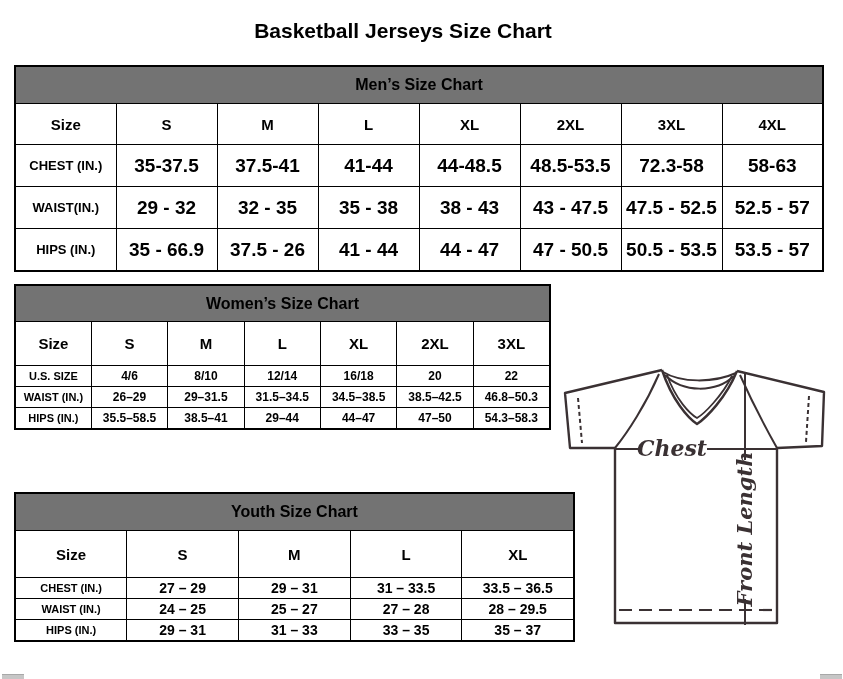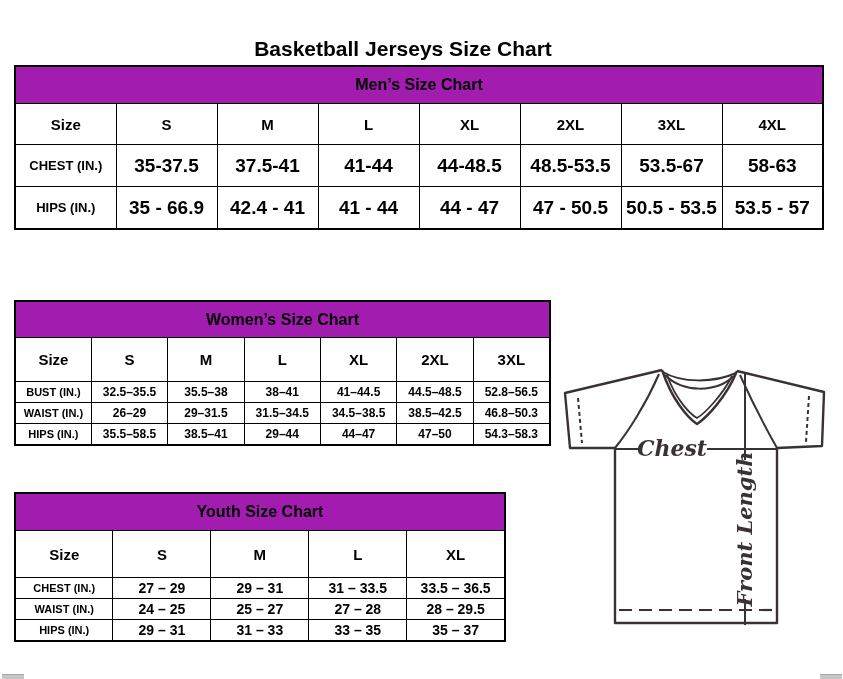--- a/index.html
+++ b/index.html
@@ -1,40 +1,40 @@
 <!DOCTYPE html>
 <html><head>
 <meta charset="utf-8">
 <style>
   html,body{margin:0;padding:0;background:#fff;}
   .canvas{position:relative;width:843px;height:679px;background:#ffffff;overflow:hidden;
           font-family:"Liberation Sans",sans-serif;color:#000;}
-  .page-title{position:absolute;top:23px;left:0;width:806px;text-align:center;
+  .page-title{position:absolute;top:5px;left:0;width:806px;text-align:center;
               font-size:21px;font-weight:700;letter-spacing:0px;}
   .tbl-wrap{position:absolute;}
   table.size-table{border-collapse:collapse;border:2px solid #000;table-layout:fixed;width:100%;}
   table.size-table td{border:1px solid #000;text-align:center;vertical-align:middle;
                       font-weight:700;padding:0;overflow:hidden;white-space:nowrap;}
-  td.table-title{background:#a21caf;font-size:16px;border-bottom:2px solid #000;}
+  td.table-title{background:#737373;font-size:16px;border-bottom:2px solid #000;}
   
   #men-table{left:14px;top:65px;width:810px;}
   #men-table td.table-title{height:36px;}
   #men-table tr.header-row td{height:40px;font-size:15px;}
   #men-table tr.data-row td{height:41px;font-size:19px;}
   #men-table tr.data-row td.row-label{font-size:13px;}
   #men-table td:first-child{width:120px;}
   
-  #women-table{left:14px;top:300px;width:537px;}
+  #women-table{left:14px;top:284px;width:537px;}
   #women-table td.table-title{height:35px;}
   #women-table tr.header-row td{height:43px;font-size:15px;}
   #women-table tr.data-row td{height:20px;font-size:12px;}
   #women-table tr.data-row td.row-label{font-size:11px;}
   #women-table td:first-child{width:86px;}
   
-  #youth-table{left:14px;top:492px;width:492px;}
+  #youth-table{left:14px;top:492px;width:561px;}
   #youth-table td.table-title{height:36px;}
   #youth-table tr.header-row td{height:46px;font-size:15px;}
   #youth-table tr.data-row td{height:20px;font-size:14px;}
   #youth-table tr.data-row td.row-label{font-size:11px;}
   #youth-table td:first-child{width:119px;}
   
   #jersey-diagram{position:absolute;left:556px;top:362px;width:276px;height:270px;}
   .jersey-label{font-family:"DejaVu Serif",serif;font-style:italic;font-weight:700;}
   
   .frag{position:absolute;height:5px;background:#c6c6c6;border-top:1px solid #a8a8a8;}
@@ -64,27 +64,37 @@
             <td>3XL</td>
             <td>4XL</td>
           </tr>
           <tr class="data-row">
             <td class="row-label">CHEST (IN.)</td>
             <td>35-37.5</td>
             <td>37.5-41</td>
             <td>41-44</td>
             <td>44-48.5</td>
             <td>48.5-53.5</td>
-            <td>53.5-67</td>
+            <td>72.3-58</td>
             <td>58-63</td>
+          </tr>
+          <tr class="data-row">
+            <td class="row-label">WAIST(IN.)</td>
+            <td>29 - 32</td>
+            <td>32 - 35</td>
+            <td>35 - 38</td>
+            <td>38 - 43</td>
+            <td>43 - 47.5</td>
+            <td>47.5 - 52.5</td>
+            <td>52.5 - 57</td>
           </tr>
           <tr class="data-row">
             <td class="row-label">HIPS (IN.)</td>
             <td>35 - 66.9</td>
-            <td>42.4 - 41</td>
+            <td>37.5 - 26</td>
             <td>41 - 44</td>
             <td>44 - 47</td>
             <td>47 - 50.5</td>
             <td>50.5 - 53.5</td>
             <td>53.5 - 57</td>
           </tr>
         </tbody>
       </table>
     </div>
   <div class="tbl-wrap" id="women-table">
@@ -96,27 +106,27 @@
           <tr class="header-row">
             <td>Size</td>
             <td>S</td>
             <td>M</td>
             <td>L</td>
             <td>XL</td>
             <td>2XL</td>
             <td>3XL</td>
           </tr>
           <tr class="data-row">
-            <td class="row-label">BUST (IN.)</td>
-            <td>32.5–35.5</td>
-            <td>35.5–38</td>
-            <td>38–41</td>
-            <td>41–44.5</td>
-            <td>44.5–48.5</td>
-            <td>52.8–56.5</td>
+            <td class="row-label">U.S. SIZE</td>
+            <td>4/6</td>
+            <td>8/10</td>
+            <td>12/14</td>
+            <td>16/18</td>
+            <td>20</td>
+            <td>22</td>
           </tr>
           <tr class="data-row">
             <td class="row-label">WAIST (IN.)</td>
             <td>26–29</td>
             <td>29–31.5</td>
             <td>31.5–34.5</td>
             <td>34.5–38.5</td>
             <td>38.5–42.5</td>
             <td>46.8–50.3</td>
           </tr>

